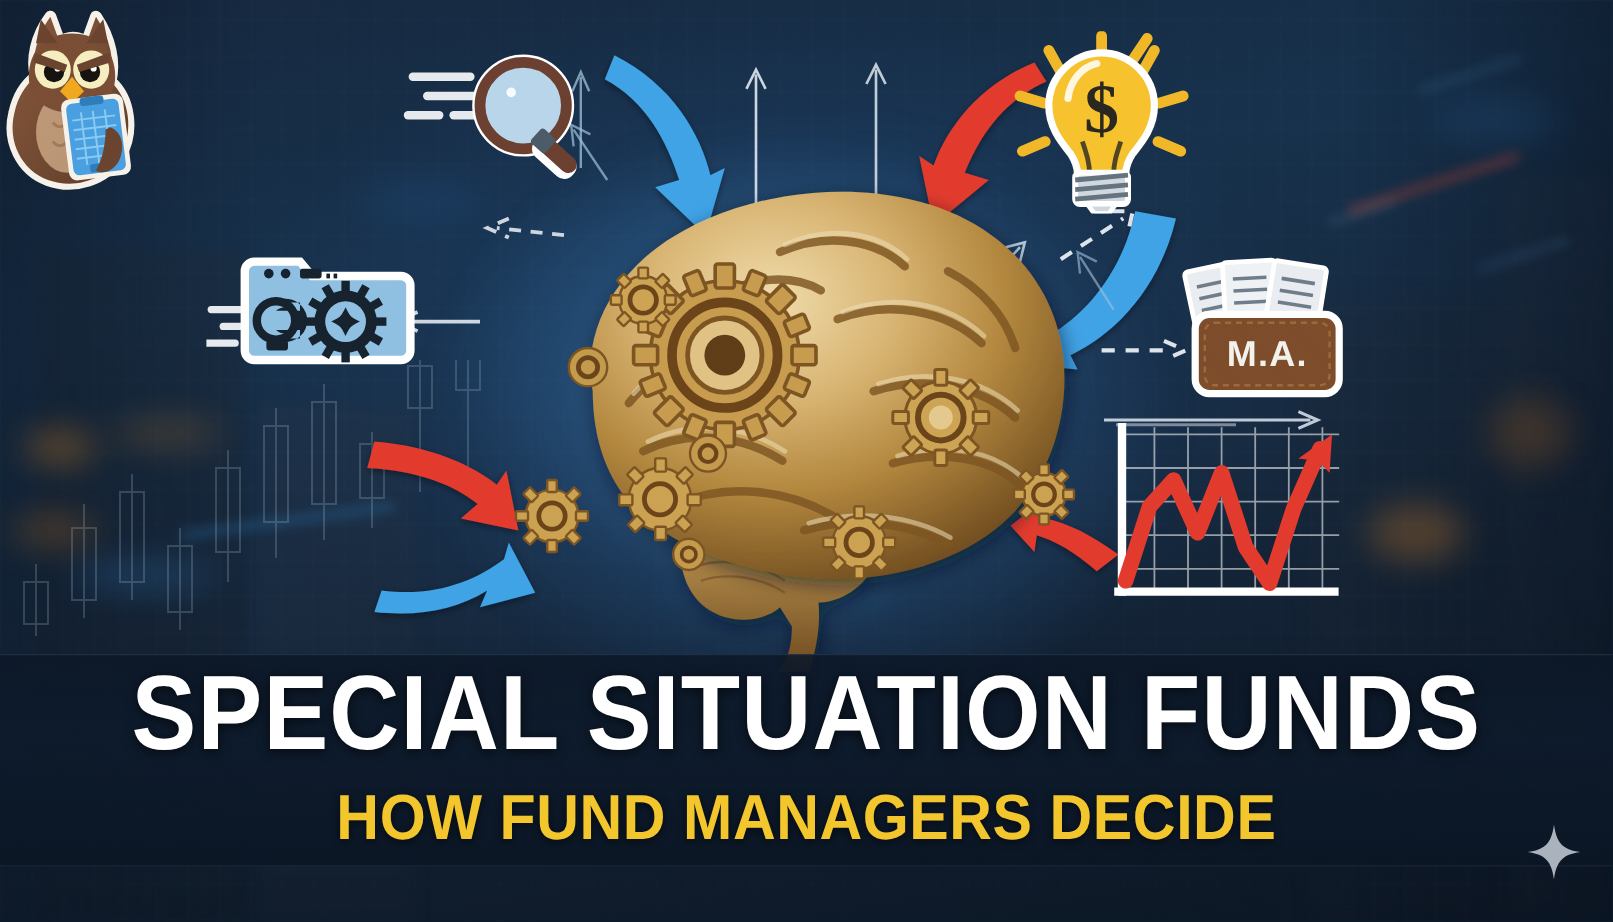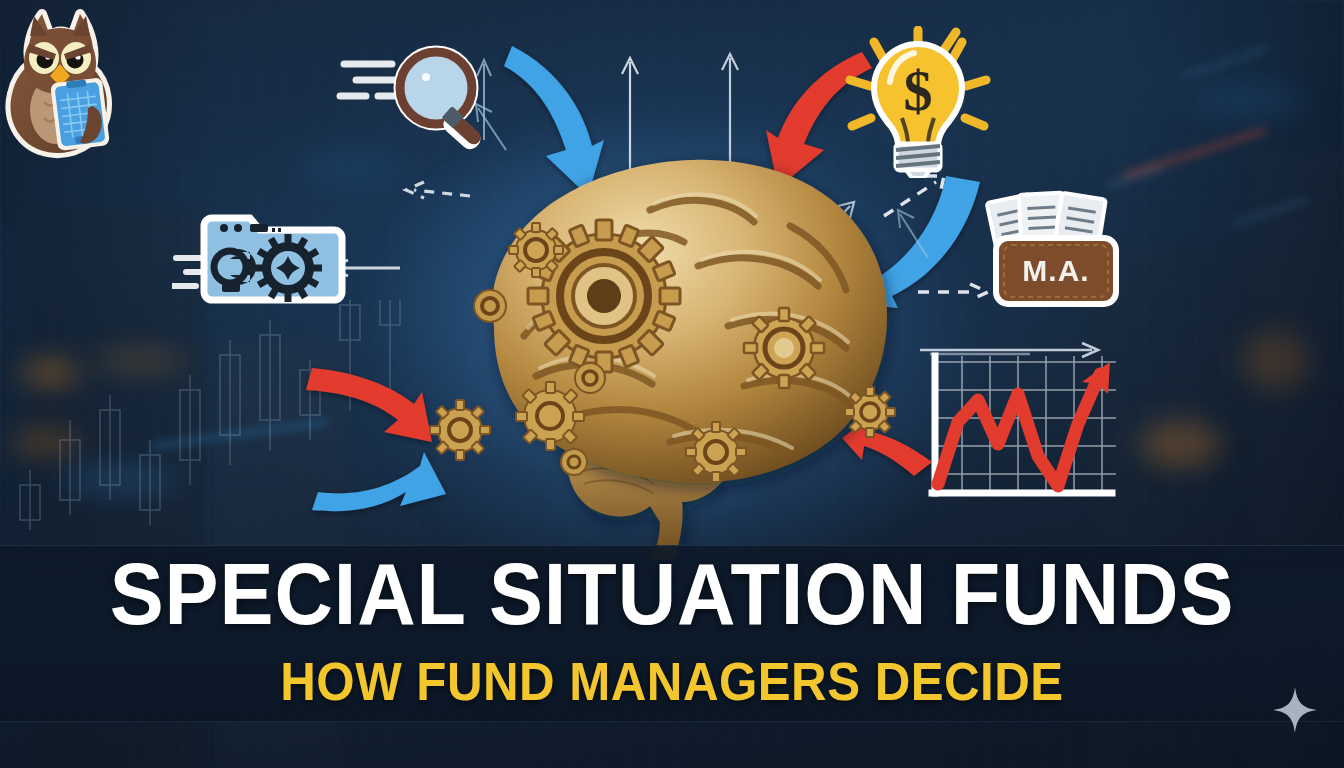--- a/index.html
+++ b/index.html
@@ -536,21 +536,21 @@
         <g stroke="#65737f" stroke-width="4">
           <line x1="58" y1="124" x2="102" y2="120"></line>
           <line x1="58" y1="132" x2="102" y2="128"></line>
           <line x1="58" y1="140" x2="102" y2="136"></line>
         </g>
         <path d="M68,144 h24 l-6,8 h-12 z" fill="#cfd8e0" stroke="#ffffff" stroke-width="4"></path>
       </g>
     </svg>
   </div>
 
-  <div class="icon-abs" style="left:980px;top:180px;width:150px;height:132px;">
+  <div class="icon-abs" style="left:980px;top:204px;width:150px;height:132px;">
     <svg viewBox="0 0 150 132" width="150" height="132">
       <g>
         <g transform="rotate(-12 34 46)">
           <rect x="12" y="18" width="44" height="58" rx="3" fill="#e9edf1" stroke="#ffffff" stroke-width="4"></rect>
           <g stroke="#6f7d8a" stroke-width="3">
               <line x1="20" y1="32" x2="48" y2="32"></line>
               <line x1="20" y1="42" x2="48" y2="42"></line>
               <line x1="20" y1="52" x2="48" y2="52"></line>
               <line x1="20" y1="62" x2="40" y2="62"></line>
             </g>

